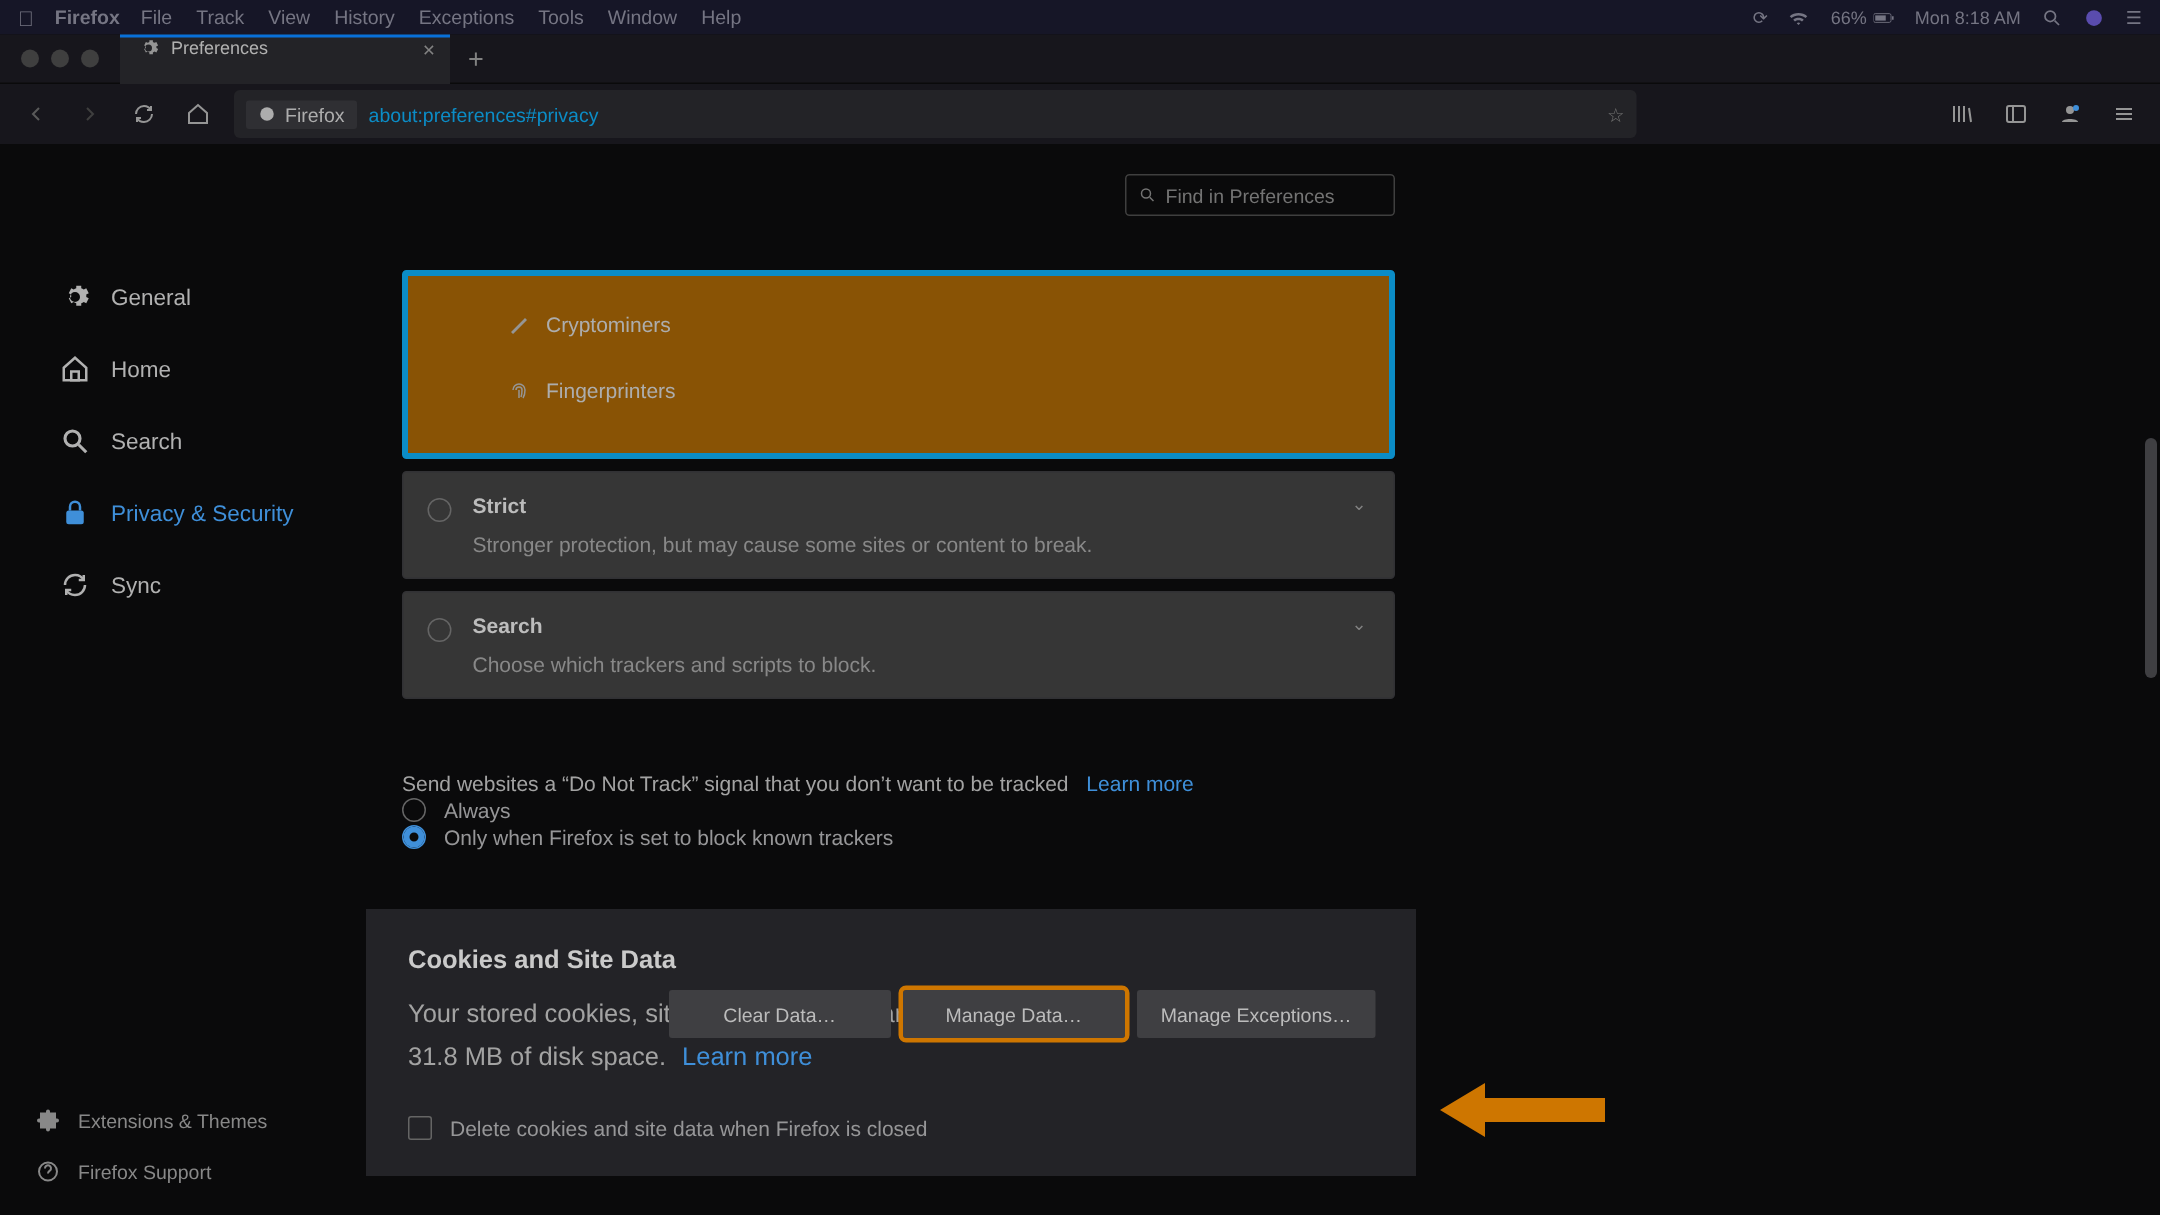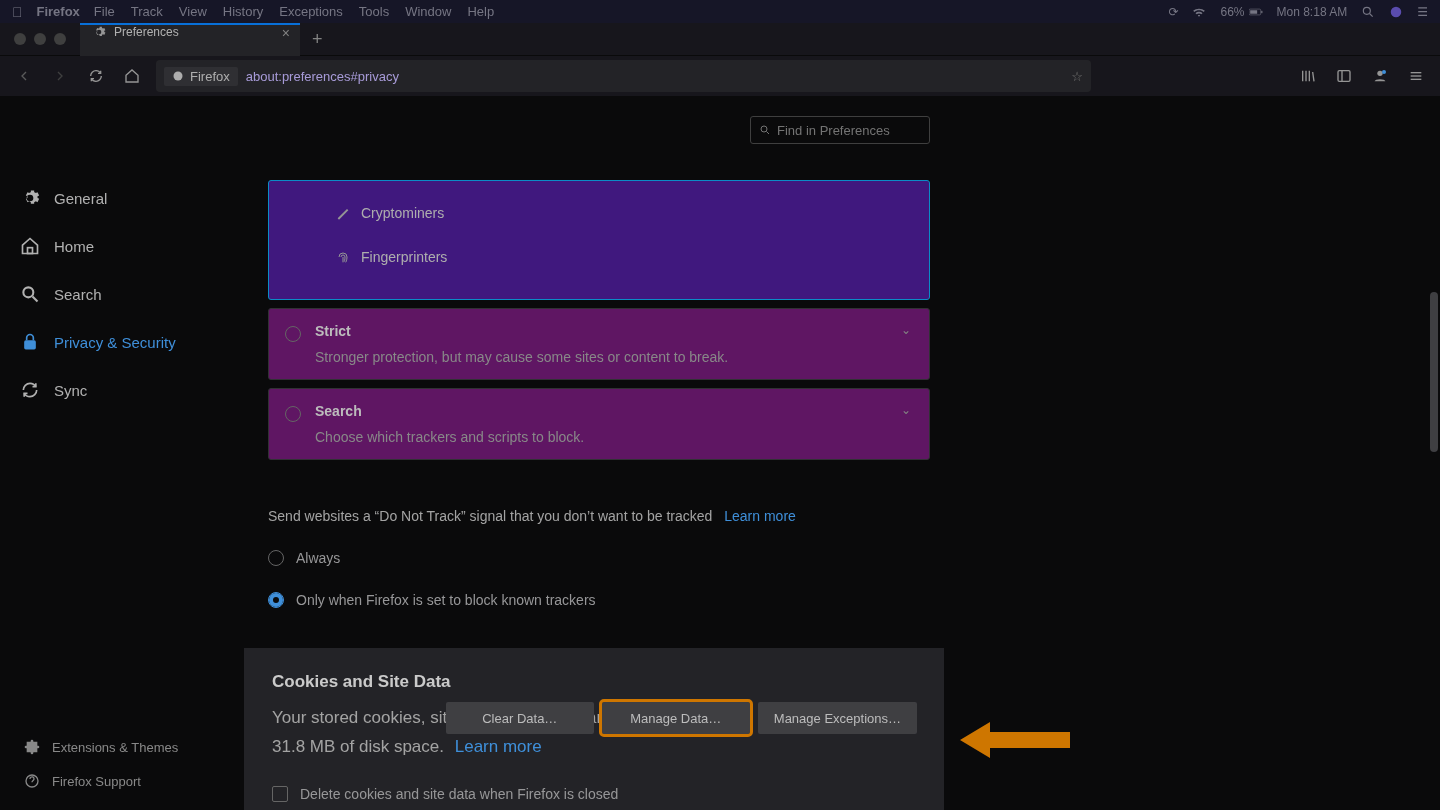--- a/index.html
+++ b/index.html
@@ -22,54 +22,54 @@
 .tab .gear{margin-right:8px}
 .tab .close{position:absolute;right:10px;color:#999;font-size:14px}
 .newtab{padding:0 12px;color:#999;font-size:18px}
 
 .navbar{height:40px;background:#1c1b22;display:flex;align-items:center;padding:0 8px;gap:4px}
 .nav-btn{width:32px;height:32px;display:flex;align-items:center;justify-content:center;color:#6a6a6a;border-radius:4px}
 .nav-btn.enabled{color:#b0b0b0}
 .nav-btn svg{width:16px;height:16px}
 .addressbar{flex:1;max-width:935px;height:32px;background:#2a2a2e;border-radius:4px;display:flex;align-items:center;padding:0 8px;margin:0 4px;font-size:13px}
 .addressbar .identity{background:#38383d;padding:2px 8px;border-radius:2px;margin-right:8px;display:flex;align-items:center;gap:6px;color:#ccc}
-.addressbar .url{color:#c4b5fd}
+.addressbar .url{color:#0ea5e9}
 .addressbar .star{margin-left:auto;color:#888}
 .navbar-right{margin-left:auto;display:flex;gap:4px}
 
 
 .content{position:absolute;top:96px;left:0;right:0;bottom:0;display:flex}
 .scrollbar{position:absolute;right:2px;top:196px;width:8px;height:160px;background:#4a4a4e;border-radius:4px}
 
-.sidebar{width:244px;padding:78px 0 0 20px}
+.sidebar{width:244px;padding:78px 0 0 40px}
 .side-item{display:flex;align-items:center;gap:14px;height:48px;font-size:15px;color:#d0d0d0;cursor:pointer}
 .side-item.active{color:#4aa8ff}
 .side-item svg{width:20px;height:20px}
 .side-foot{position:absolute;bottom:12px;left:24px}
 .side-foot .foot-item{display:flex;align-items:center;gap:12px;height:34px;font-size:13px;color:#a0a0a0}
 .side-foot svg{width:16px;height:16px}
 
 .main{flex:1;padding:20px 0 0 24px;max-width:700px}
 .search-pref{position:absolute;top:20px;left:750px;width:180px;height:28px;background:transparent;border:1px solid #4a4a4a;border-radius:3px;display:flex;align-items:center;padding:0 8px;font-size:13px;color:#888;gap:6px}
 
 .protection-box{width:662px;margin-top:64px}
-.prot-active{border:1px solid #0ea5e9;background:#4c1d95;padding:10px 30px 20px 66px;border-radius:3px}
+.prot-active{border:4px solid #0ea5e9;background:#a16207;padding:10px 30px 20px 66px;border-radius:3px}
 .prot-row{display:flex;align-items:center;gap:10px;height:44px;font-size:14px;color:#ccc}
 .prot-row svg{width:16px;height:16px;fill:#b0b0b0}
 
-.prot-option{background:#701a75;border:1px solid #3a3a3e;border-radius:3px;padding:14px 18px;margin-top:8px;position:relative}
+.prot-option{background:#404040;border:1px solid #3a3a3e;border-radius:3px;padding:14px 18px;margin-top:8px;position:relative}
 .prot-option .radio{width:16px;height:16px;border:1px solid #777;border-radius:50%;position:absolute;left:16px;top:17px}
 .prot-option .opt-title{font-weight:600;color:#ddd;margin-left:28px;font-size:14px}
 .prot-option .opt-desc{color:#a0a0a0;margin-left:28px;margin-top:10px;font-size:14px}
 .prot-option .chev{position:absolute;right:18px;top:14px;color:#999;font-size:12px}
 
 .dnt{margin-top:48px;font-size:14px}
 .dnt-text{color:#c0c0c0;display:inline}
 .dnt-link{color:#4aa8ff;margin-left:8px}
-.dnt-opt{display:flex;align-items:center;gap:12px;margin-top:26px;font-size:14px}
+.dnt-opt{display:flex;align-items:center;gap:12px;margin-top:2px;font-size:14px}
 .dnt-opt .radio{width:16px;height:16px;border:1px solid #777;border-radius:50%;display:inline-block}
 .dnt-opt .radio.checked{border-color:#4aa8ff;box-shadow:inset 0 0 0 4px #4aa8ff}
 
 .cookies-section{background:#2a2a2e;width:700px;margin-left:-24px;margin-top:40px;padding:24px 28px;position:relative}
 .cookies-section h2{font-size:17px;color:#eee;font-weight:700;margin-bottom:12px}
 .cookies-desc{font-size:17px;color:#c0c0c0;line-height:1.7;max-width:480px}
 .cookies-desc .lm{color:#4aa8ff;margin-left:6px}
 .cookies-check{display:flex;align-items:center;gap:12px;margin-top:24px;font-size:14px}
 .cookies-check .cb{width:16px;height:16px;border:1px solid #777;border-radius:2px}
 .cookies-buttons{position:absolute;right:27px;top:54px;display:flex;flex-direction:row;gap:8px}

